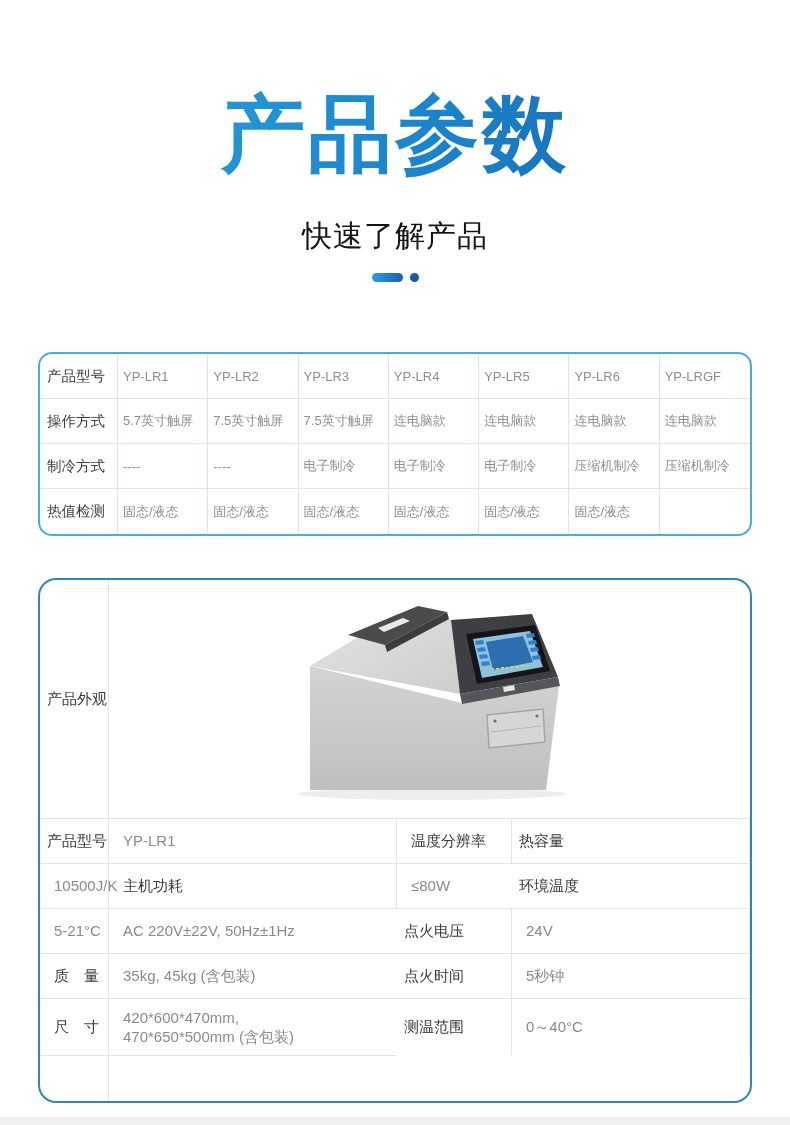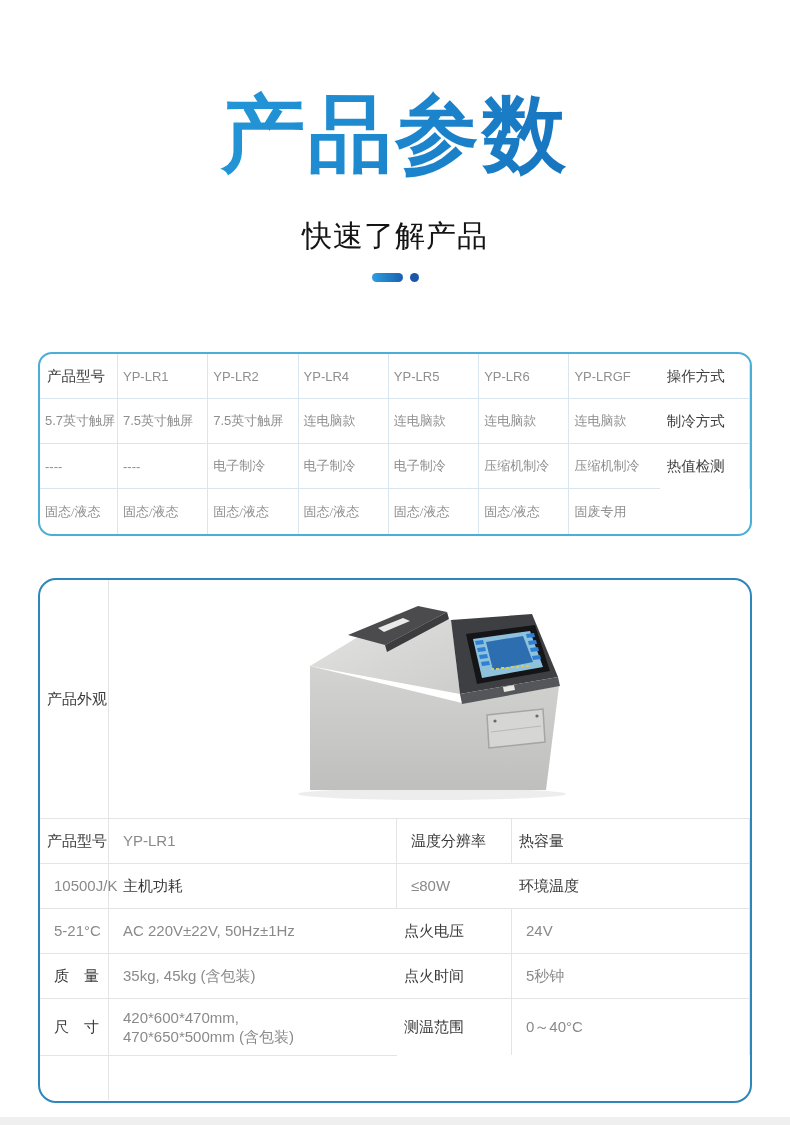--- a/index.html
+++ b/index.html
@@ -35,21 +35,21 @@
     grid-auto-rows:45px; background:#ffffff;
   }
   .t1 .c {
     display:flex; align-items:center;
     border-right:1px solid #d9e6f0; border-bottom:1px solid #d9e6f0;
     font-size:13px; color:#8f8f8f; padding-left:5px;
     white-space:nowrap; overflow:hidden;
   }
   .t1 .lab { font-size:14.5px; color:#3d3d3d; padding-left:7px; }
   .t1 .lastcol { border-right:none; }
-  .t1 .lastrow { border-bottom:none;font-family:Liberation Serif, serif; }
+  .t1 .lastrow { border-bottom:none; }
 
   
   .panel {
     position:absolute; left:38px; top:578px; width:714px; height:525px;
     border:2px solid #2f86ba; border-radius:18px; overflow:hidden; background:#fff;
   }
   .appearance-row { display:flex; height:238px; }
   .appearance-label {
     width:69px; flex:0 0 69px; border-right:1px solid #e4e4e4;
     display:flex; align-items:center; padding-left:7px;
@@ -82,20 +82,21 @@
   <div class="page-subtitle">快速了解产品</div>
   <div class="deco">
     <span class="deco-dash"></span>
     <span class="deco-dot"></span>
   </div>
 
   <div class="t1">
     <div class="c lab">产品型号</div>
     <div class="c">YP-LR1</div>
     <div class="c">YP-LR2</div>
+    <div class="c">YP-LR3</div>
     <div class="c">YP-LR4</div>
     <div class="c">YP-LR5</div>
     <div class="c">YP-LR6</div>
     <div class="c lastcol">YP-LRGF</div>
 
     <div class="c lab">操作方式</div>
     <div class="c">5.7英寸触屏</div>
     <div class="c">7.5英寸触屏</div>
     <div class="c">7.5英寸触屏</div>
     <div class="c">连电脑款</div>
@@ -112,21 +113,20 @@
     <div class="c">压缩机制冷</div>
     <div class="c lastcol">压缩机制冷</div>
 
     <div class="c lab lastrow">热值检测</div>
     <div class="c lastrow">固态/液态</div>
     <div class="c lastrow">固态/液态</div>
     <div class="c lastrow">固态/液态</div>
     <div class="c lastrow">固态/液态</div>
     <div class="c lastrow">固态/液态</div>
     <div class="c lastrow">固态/液态</div>
-    <div class="c lastcol lastrow">固废专用</div>
   </div>
 
   <div class="panel">
 
     <div class="appearance-row">
       <div class="appearance-label">产品外观</div>
       <div class="appearance-body">
         <svg class="machine-svg" width="280" height="234" viewBox="0 0 280 234">
           <defs>
             <linearGradient id="frontG" x1="0" y1="0" x2="0" y2="1">

